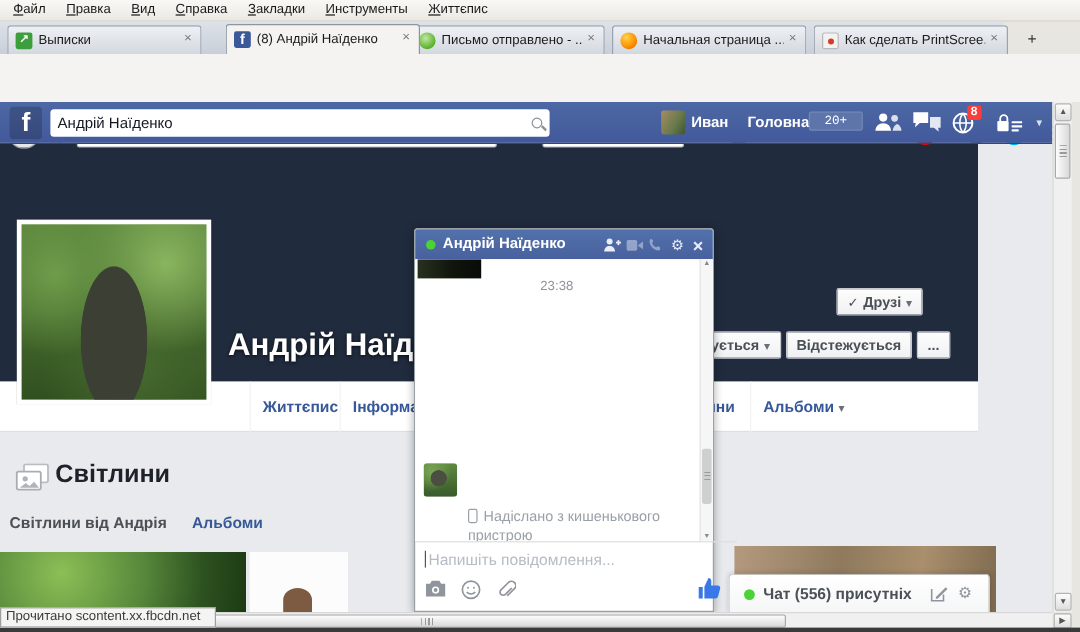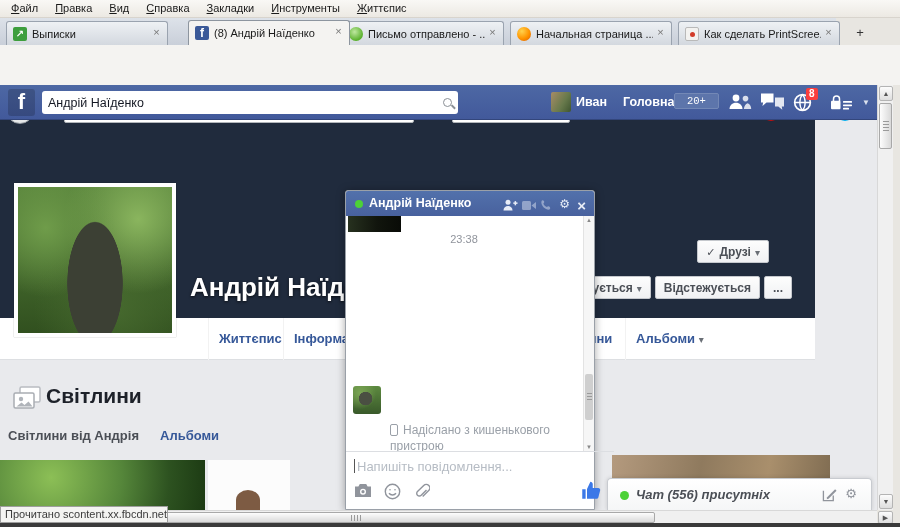--- a/index.html
+++ b/index.html
@@ -178,22 +178,22 @@
   #chat-scroll .thumb { position:absolute; left:1px; top:158px; width:8px; height:46px; background:#cfcfcf; border-radius:2px; }
   #chat-scroll .thumb::after { content:""; position:absolute; left:1.5px; top:19px; width:5px; height:8px;
     background:repeating-linear-gradient(#9a9a9a 0 1px,transparent 1px 3px); }
   #chat-input { position:absolute; left:0; top:260px; width:268px; height:60px; border-top:1px solid #dcdee2; }
   #chat-ph { position:absolute; left:8px; top:7px; font-size:13px; color:#b6bcc4; }
   #chat-cursor { display:inline-block; width:1px; height:14px; background:#555; vertical-align:-2px; margin-right:2px; }
   .ci { position:absolute; top:31px; color:#90949c; }
   #like-btn { position:absolute; right:13px; top:28px; color:#3b78e7; }
 
   
-  #chatbar { position:absolute; left:607px; top:478px; width:265px; height:32px; background:linear-gradient(#fff,#f5f6f7);
-    border:1px solid #c8cbd0; border-bottom:none; border-radius:4px 4px 0 0; box-shadow:0 0 4px rgba(0,0,0,.15); z-index:20;font-style:italic; }
+  #chatbar { position:absolute; left:607px; top:478px; width:218px; height:32px; background:linear-gradient(#fff,#f5f6f7);
+    border:1px solid #c8cbd0; border-bottom:none; border-radius:4px 4px 0 0; box-shadow:0 0 4px rgba(0,0,0,.15); z-index:20; }
   #bar-dot { position:absolute; left:12px; top:12px; width:9px; height:9px; }
   #bar-label { position:absolute; left:28px; top:8px; font-size:13px; font-weight:bold; color:#4b4f56; }
   #bar-compose { position:absolute; right:34px; top:8px; color:#90949c; }
   #bar-gear { position:absolute; right:14px; top:7px; color:#90949c; font-size:13px; }
 
   
   .sb-btn { position:absolute; background:linear-gradient(#fcfcfc,#dedede); border:1px solid #b4b4b4; border-radius:2px;
     color:#555; text-align:center; }
   #vscroll { position:absolute; left:877px; top:85px; width:16px; height:425px; background:#f0f0f0; border-left:1px solid #d8d8d8; z-index:40; }
   #vs-up { left:1px; top:1px; width:14px; height:15px; font-size:7px; line-height:14px; }
@@ -205,21 +205,21 @@
   #vs-thumb::after { content:""; position:absolute; left:3px; top:17px; width:6px; height:10px;
     background:repeating-linear-gradient(#9a9a9a 0 1px,transparent 1px 3px); }
   #hscroll { position:absolute; left:0; top:510px; width:877px; height:14px; background:#f0f0f0; border-top:1px solid #d8d8d8; z-index:40; }
   #hs-thumb { position:absolute; left:62px; top:1px; width:593px; height:11px; background:linear-gradient(#fdfdfd,#d9d9d9);
     border:1px solid #a8a8a8; border-radius:2px; }
   #hs-thumb::after { content:""; position:absolute; left:288px; top:2px; width:10px; height:6px;
     background:repeating-linear-gradient(90deg,#9a9a9a 0 1px,transparent 1px 3px); }
   #hs-right { left:878px; top:511px; width:15px; height:13px; font-size:7px; line-height:12px; z-index:41; }
   #hs-right::before { content:"▶"; }
   #status-tip { position:absolute; left:0; top:506px; height:17px; background:#f4f4f2; border:1px solid #9e9e9e;
-    font-size:11px; color:#3c3c3c; padding:1px 0 0 4px; z-index:50; white-space:nowrap; }
+    font-size:11px; color:#3c3c3c; padding:1px 12px 0 4px; z-index:50; white-space:nowrap; }
   #bottom-strip { position:absolute; left:0; top:523px; width:900px; height:4px; background:#3a3a3a; z-index:45; }
 </style>
 </head>
 <body>
 
 <div id="window">
 
   <div id="menubar">
     <span class="menu-item">Файл</span>
     <span class="menu-item">Правка</span>

